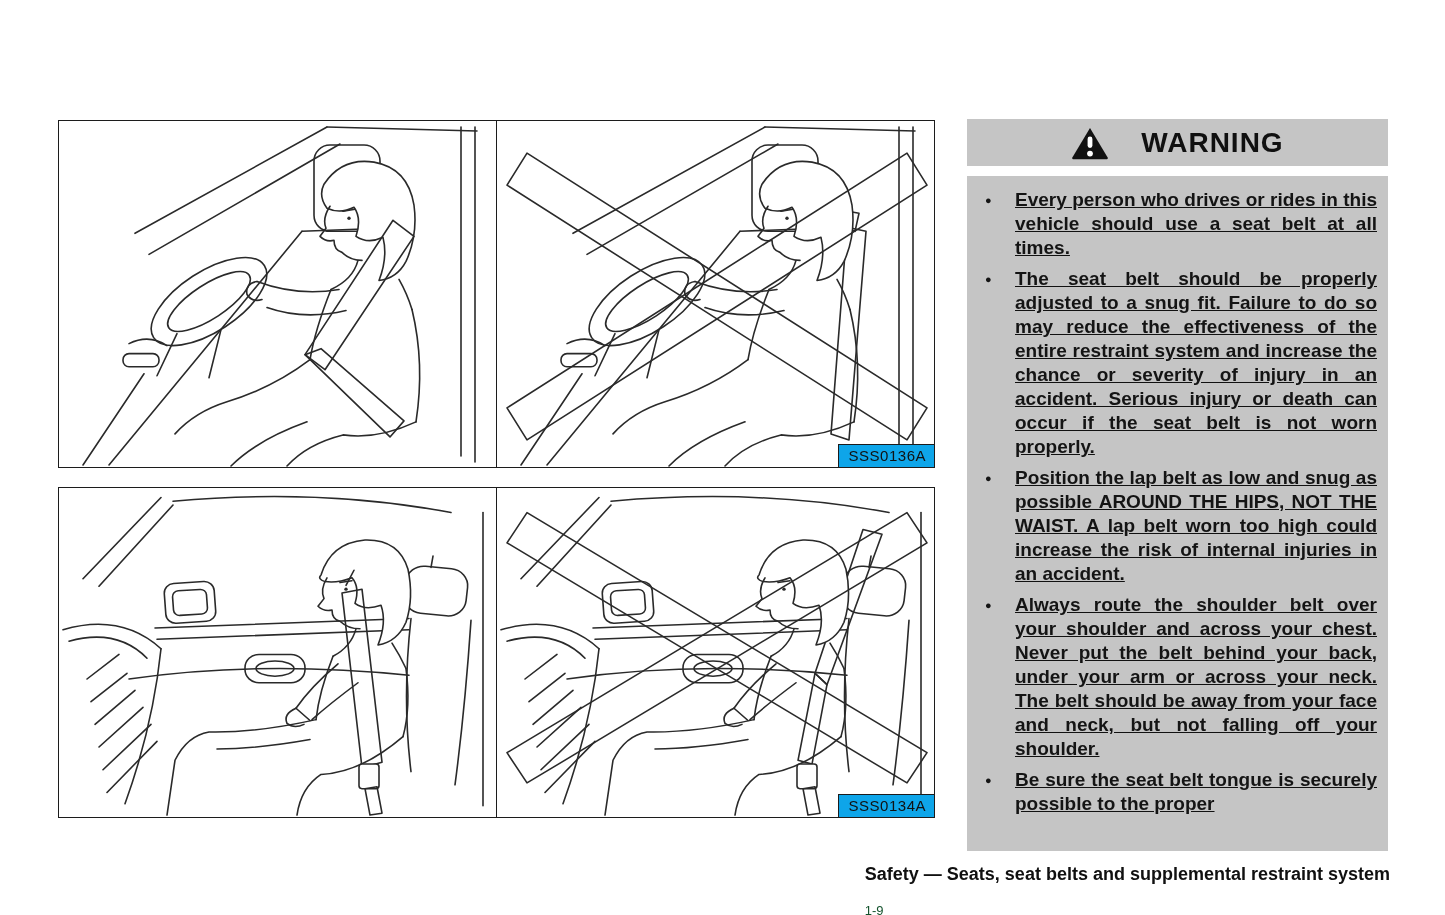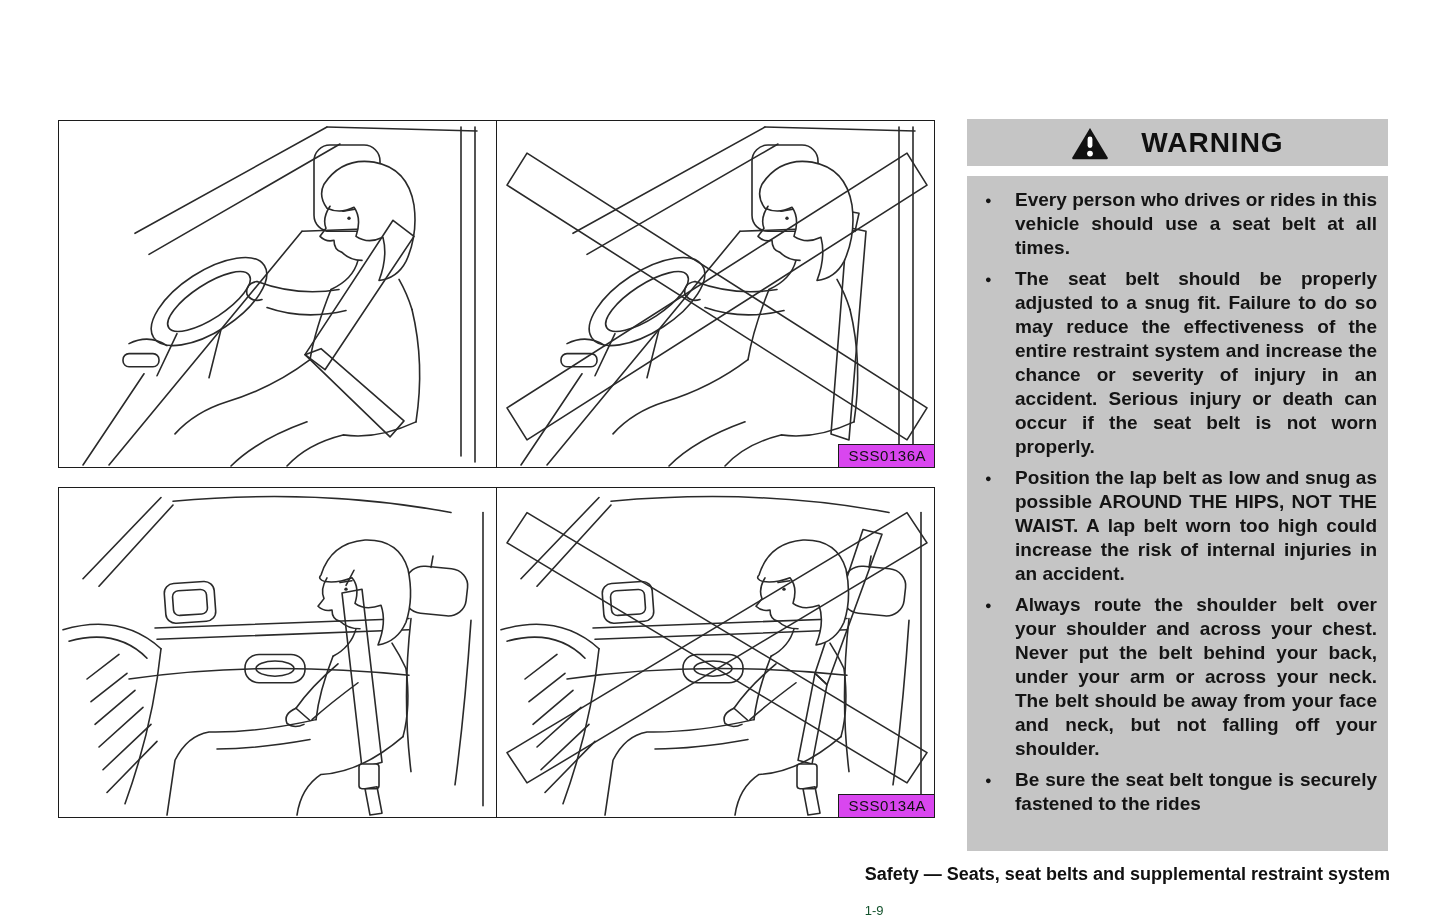--- a/index.html
+++ b/index.html
@@ -7,37 +7,37 @@
         font-family:"Liberation Sans", sans-serif;color:#111;overflow:hidden;}
 
   
   .figure-box{position:absolute;left:58px;width:877px;border:1.5px solid #1c1c1c;
               background:#fff;display:flex;box-sizing:border-box;}
   .figure-box.top{top:120px;height:348px;}
   .figure-box.bottom{top:487px;height:331px;}
   .fig-cell{flex:1 1 50%;position:relative;overflow:hidden;}
   .fig-cell.right{border-left:1.5px solid #1c1c1c;}
   .fig-cell svg{display:block;width:100%;height:100%;}
-  .fig-label{position:absolute;right:0;bottom:0;background:#d946ef;
+  .fig-label{position:absolute;right:0;bottom:0;background:#0ea5e9;
              border-top:1.5px solid #1c1c1c;border-left:1.5px solid #1c1c1c;
              font-size:15px;letter-spacing:.5px;padding:2px 8px 3px 10px;color:#111;}
 
   
   .art path,.art ellipse,.art rect,.art circle,.art polygon
       {stroke:#2a2a2a;stroke-width:1.6;fill:none;stroke-linecap:round;stroke-linejoin:round;}
   .art .fillw{fill:#ffffff;}
   .art .dot{fill:#2a2a2a;stroke:none;}
 
   
   .warning-panel{position:absolute;left:967px;top:119px;width:421px;}
   .warning-header{height:47px;background:#c5c5c5;display:flex;align-items:center;
                   justify-content:center;gap:32px;}
   .warning-title{font-size:28px;font-weight:bold;letter-spacing:1px;color:#101010;}
   .warning-body{margin-top:10px;background:#c5c5c5;height:675px;overflow:hidden;
-                box-sizing:border-box;padding:12px 11px 0 16px;}
+                box-sizing:border-box;padding:12px 11px 0 16px;text-decoration:underline;}
   .warning-body ul{list-style:none;margin:0;padding:0;}
   .warning-body li{position:relative;padding-left:32px;margin:0 0 7px 0;
                    font-size:19px;line-height:24px;font-weight:bold;color:#141414;
                    text-align:justify;}
   .warning-body li::before{content:"●";position:absolute;left:2px;top:0;
                    font-size:11px;line-height:24px;}
 
   
   .page-footer{position:absolute;top:864px;right:55px;display:flex;
                align-items:baseline;gap:18px;white-space:nowrap;flex-direction:column;}
@@ -261,21 +261,21 @@
         <circle cx="19" cy="27.6" r="2.9" fill="#fff"></circle>
       </svg>
       <span class="warning-title">WARNING</span>
     </div>
     <div class="warning-body">
       <ul>
         <li>Every person who drives or rides in this vehicle should use a seat belt at all times.</li>
         <li>The seat belt should be properly adjusted to a snug fit. Failure to do so may reduce the effectiveness of the entire restraint system and increase the chance or severity of injury in an accident. Serious injury or death can occur if the seat belt is not worn properly.</li>
         <li>Position the lap belt as low and snug as possible AROUND THE HIPS, NOT THE WAIST. A lap belt worn too high could increase the risk of internal injuries in an accident.</li>
         <li>Always route the shoulder belt over your shoulder and across your chest. Never put the belt behind your back, under your arm or across your neck. The belt should be away from your face and neck, but not falling off your shoulder.</li>
-        <li>Be sure the seat belt tongue is securely fastened to the rides</li>
+        <li>Be sure the seat belt tongue is securely possible to the proper</li>
       </ul>
     </div>
   </div>
 
   <div class="page-footer">
     <span class="footer-title">Safety — Seats, seat belts and supplemental restraint system</span>
     <span class="footer-page">1-9</span>
   </div>
 
 </div>

